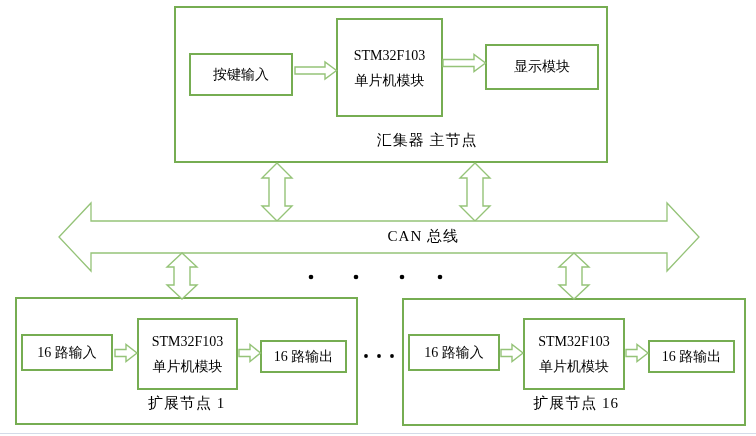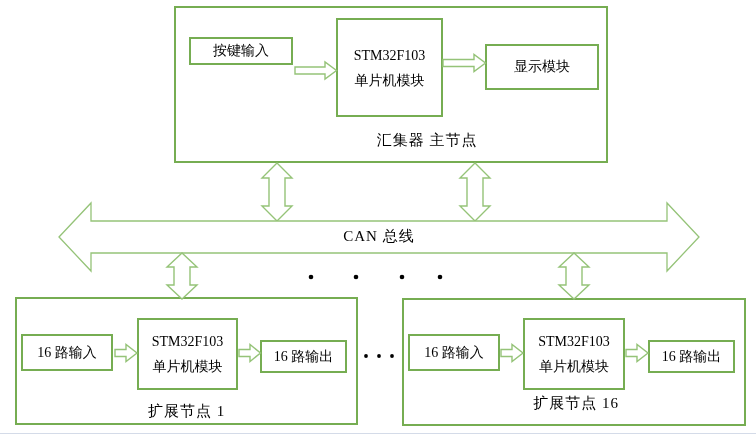--- a/index.html
+++ b/index.html
@@ -20,35 +20,35 @@
   .outer{background:transparent;}
   .mcu{flex-direction:column;line-height:25px;font-size:14px;}
   .caption{
     position:absolute;text-align:center;font-size:15px;letter-spacing:1px;
   }
   .svg-layer{position:absolute;left:0;top:0;pointer-events:none;}
   .arrow{fill:#ffffff;stroke:var(--arrow-stroke);stroke-width:1.4;}
   .bigarrow{fill:#ffffff;stroke:var(--arrow-stroke);stroke-width:1.3;}
   .dot{fill:#000000;stroke:none;}
   .bus-label{
-    position:absolute;left:299px;top:227px;width:160px;text-align:center;
+    position:absolute;left:299px;top:227px;width:160px;text-align:right;
     font-size:15px;letter-spacing:1px;
   }
   .page-rule{
     position:absolute;left:0;top:433px;width:756px;height:0;
     border-top:1px solid #d4dbe8;
   }
 </style>
 </head>
 <body>
 
 <div class="canvas">
 
   <div class="box outer" style="left:174px;top:6px;width:434px;height:157px;"></div>
-  <div class="box" style="left:189px;top:37px;width:104px;height:28px;">
+  <div class="box" style="left:189px;top:53px;width:104px;height:43px;">
     <span>按键输入</span>
   </div>
   <div class="box mcu" style="left:336px;top:18px;width:107px;height:99px;">
     <span>STM32F103</span>
     <span>单片机模块</span>
   </div>
   <div class="box" style="left:485px;top:44px;width:114px;height:46px;">
     <span>显示模块</span>
   </div>
   <div class="caption" style="left:174px;top:131px;width:506px;">汇集器 主节点</div>
@@ -57,21 +57,21 @@
   <div class="box" style="left:21px;top:334px;width:92px;height:37px;">
     <span>16 路输入</span>
   </div>
   <div class="box mcu" style="left:137px;top:318px;width:101px;height:72px;">
     <span>STM32F103</span>
     <span>单片机模块</span>
   </div>
   <div class="box" style="left:260px;top:340px;width:87px;height:33px;">
     <span>16 路输出</span>
   </div>
-  <div class="caption" style="left:15px;top:394px;width:343px;margin-top:8px;">扩展节点 1</div>
+  <div class="caption" style="left:15px;top:394px;width:343px;">扩展节点 1</div>
 
   <div class="box outer" style="left:402px;top:298px;width:344px;height:128px;"></div>
   <div class="box" style="left:408px;top:334px;width:92px;height:37px;">
     <span>16 路输入</span>
   </div>
   <div class="box mcu" style="left:523px;top:318px;width:102px;height:72px;">
     <span>STM32F103</span>
     <span>单片机模块</span>
   </div>
   <div class="box" style="left:648px;top:340px;width:87px;height:33px;">

